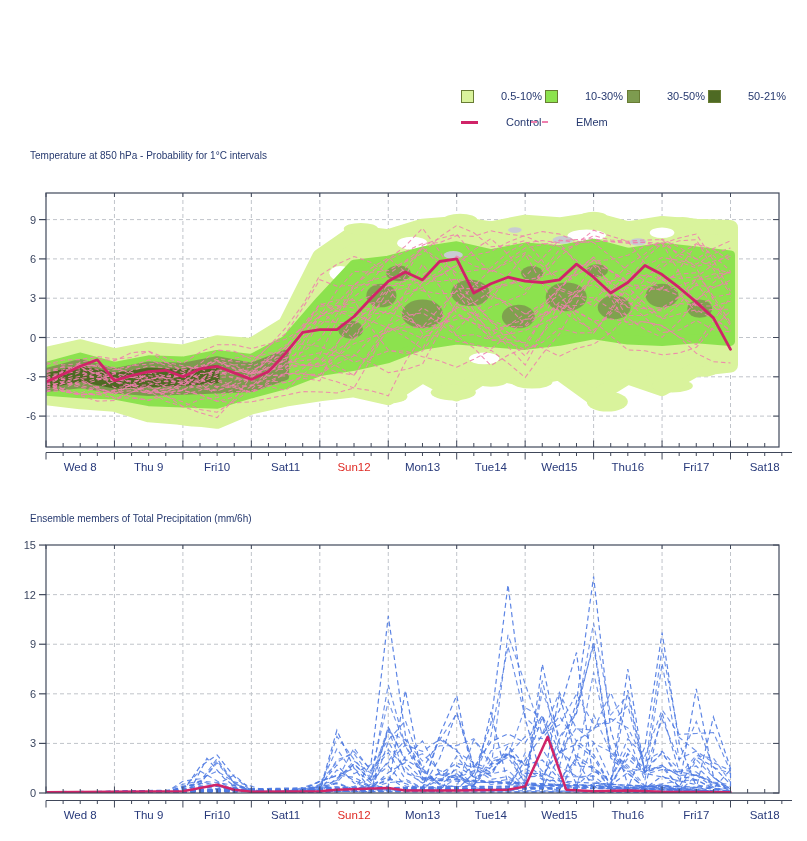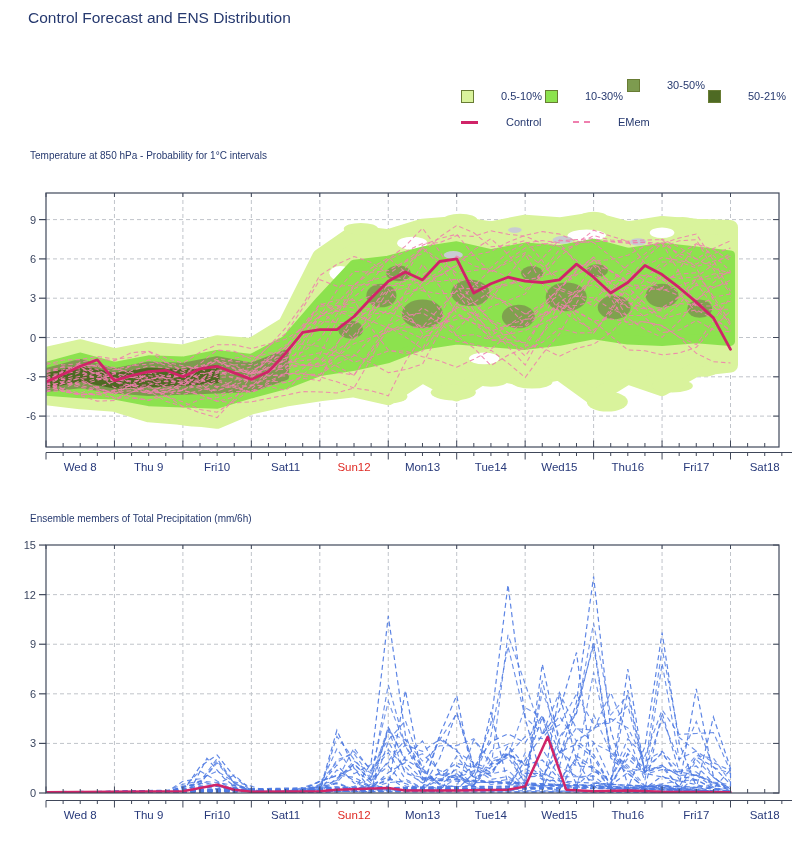--- a/index.html
+++ b/index.html
@@ -12,45 +12,44 @@
   .sw{display:inline-block;width:13px;height:13px;margin-right:3px;border:1px solid #687c34;box-sizing:border-box;}
   .cline{display:inline-block;width:17px;height:3px;margin-right:4px;}
   .eline{display:inline-block;width:17px;height:0;margin-right:4px;border-top:2px dashed #ef7fae;}
   svg{position:absolute;left:0;top:0;}
   svg text{font-family:"Liberation Sans",sans-serif;}
 </style>
 </head>
 <body>
 
 <div class="hdr">
-  <div>Control Forecast and ENS Distribution</div>
 </div>
 
 <div>
   <div class="lgi" style="left:461px;top:89px">
     <span class="sw" style="background: rgb(217, 243, 156);"></span>
     <span>0.5-10%</span>
   </div>
   <div class="lgi" style="left:545px;top:89px">
     <span class="sw" style="background: rgb(140, 226, 78);"></span>
     <span>10-30%</span>
   </div>
-  <div class="lgi" style="left:627px;top:78px">
+  <div class="lgi" style="left:627px;top:89px">
     <span class="sw" style="background: rgb(125, 155, 79);"></span>
     <span>30-50%</span>
   </div>
   <div class="lgi" style="left:708px;top:89px">
     <span class="sw" style="background: rgb(78, 106, 35);"></span>
     <span>50-21%</span>
   </div>
   <div class="lgi" style="left:461px;top:115px">
     <span class="cline" style="background: rgb(208, 36, 104);"></span>
     <span>Control</span>
   </div>
-  <div class="lgi" style="left:573px;top:115px">
+  <div class="lgi" style="left:531px;top:115px">
     <span class="eline" style="border-top-color: rgb(239, 127, 174);"></span>
     <span>EMem</span>
   </div>
 </div>
 
 <div class="ctitle" style="top:150px">Temperature at 850 hPa - Probability for 1°C intervals</div>
 <div class="ctitle" style="top:513px">Ensemble members of Total Precipitation (mm/6h)</div>
 
 <svg id="canvas" width="807" height="841" viewBox="0 0 807 841">
     <clipPath id="c1">

